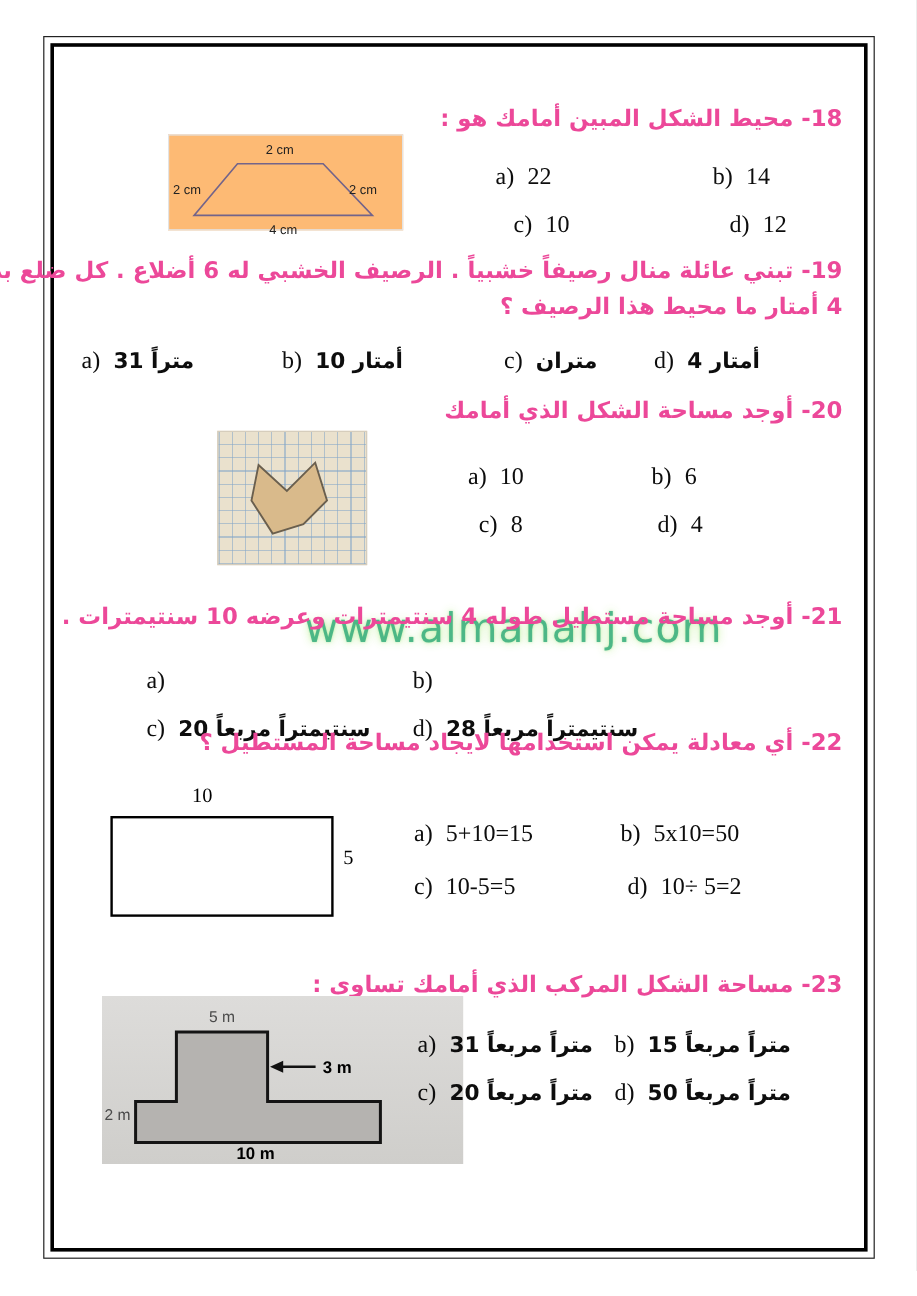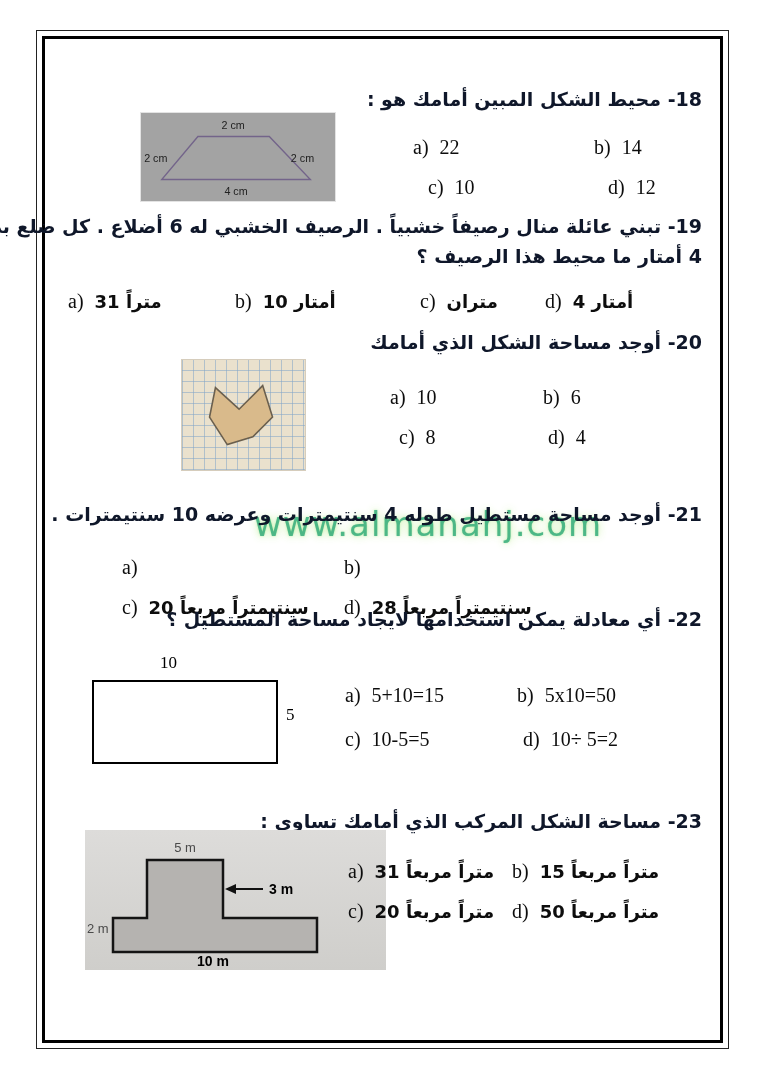--- a/index.html
+++ b/index.html
@@ -6,30 +6,30 @@
   body { background:#888; font-family:"DejaVu Sans", sans-serif; }
   .page {
     position:relative; width:764px; height:1080px; margin:0 auto;
     background:#ffffff; overflow:hidden; color:#111;
   }
   .border-outer { position:absolute; left:36px; top:30px; width:693px; height:1019px; border:1px solid #222; }
   .border-inner { position:absolute; left:42px; top:36px; width:681px; height:1007px; border:3px solid #000; }
 
   .qtitle {
     position:absolute; direction:rtl; white-space:nowrap;
-    font-size:19px; font-weight:700; color:#0f172a;
+    font-size:19px; font-weight:700; color:#ec4899;
     font-family:"DejaVu Sans", sans-serif;
   }
   .opt { position:absolute; display:flex; align-items:baseline; gap:11px; font-size:19px; color:#0d0d0d; white-space:nowrap; }
   .opt .mk { font-family:"Liberation Serif", serif; font-size:20px; }
   .opt .val { font-family:"Liberation Serif", serif; font-size:20px; direction:ltr; unicode-bidi:isolate; }
   .opt .val.ar { font-family:"DejaVu Sans", sans-serif; font-size:18px; font-weight:700; }
 
   
-  .fig1 { position:absolute; left:140px; top:112px; width:196px; height:90px; background:#a3a3a3; border:1px solid #e3e3e3; }
+  .fig1 { position:absolute; left:140px; top:112px; width:196px; height:80px; background:#fdba74; border:1px solid #e3e3e3; }
   .fig1 text { font-family:"Liberation Sans", sans-serif; font-size:11px; fill:#222; }
 
   
   .fig2 {
     position:absolute; left:181px; top:359px; width:125px; height:112px;
     background-color:#eae1cd;
     background-image:
       repeating-linear-gradient(0deg, rgba(130,165,200,.55) 0 1px, transparent 1px 11px),
       repeating-linear-gradient(90deg, rgba(130,165,200,.55) 0 1px, transparent 1px 11px);
     border:1px solid #d6cdbc;

